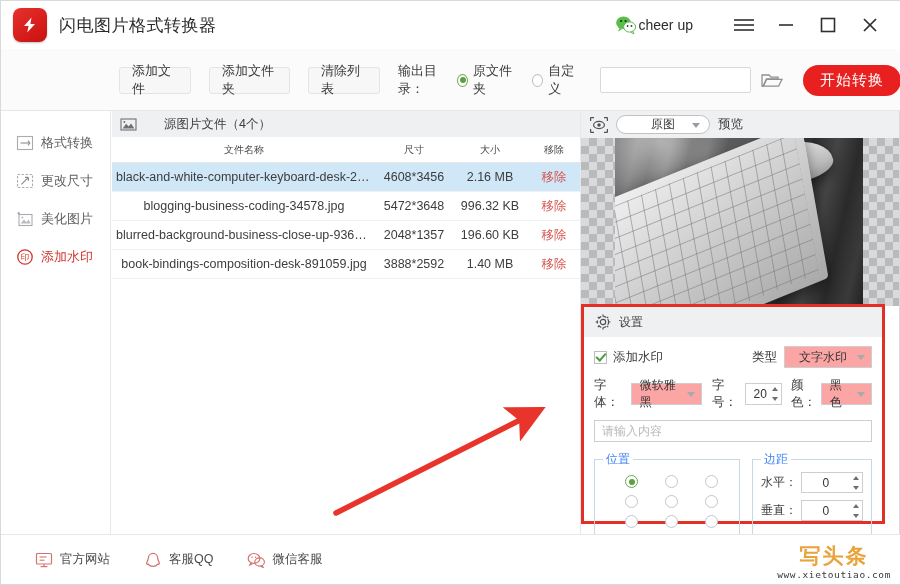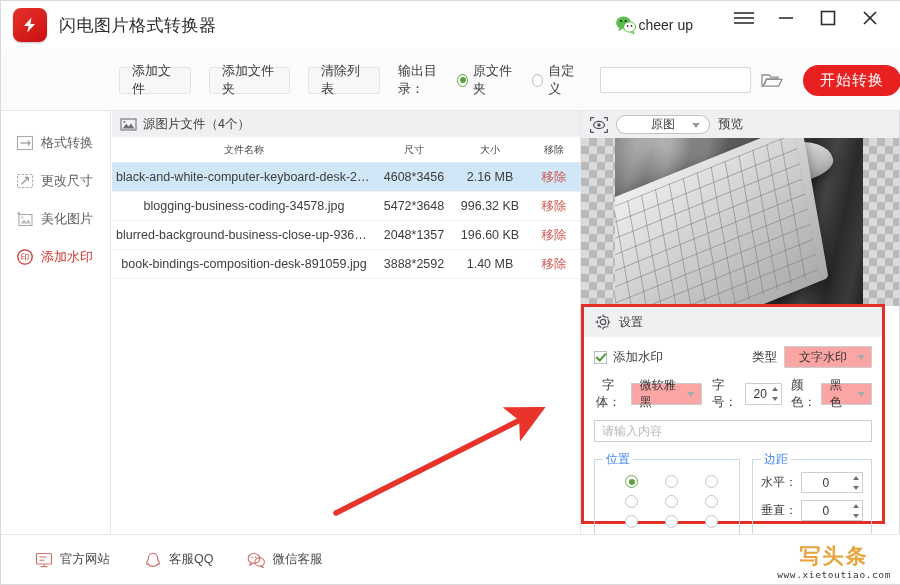--- a/index.html
+++ b/index.html
@@ -27,21 +27,21 @@
     border-radius: 8px;
     background: linear-gradient(145deg,#e8302c 0%, #c8110f 100%);
     display: flex; align-items: center; justify-content: center;
     box-shadow: 0 1px 2px rgba(0,0,0,.25);
     flex: 0 0 auto;
   }
   #app-title {
     margin-left: 12px; font-size: 17px; color: #2b2b2b; letter-spacing: .5px;
   }
   #titlebar-right {
-    margin-left: auto; display: flex; height: 48px;
+    margin-left: auto; display: flex; align-items: center; height: 48px;
   }
   #wechat-user { display: flex; align-items: center; margin-right: 34px; }
   #wechat-user .wx-icon { width: 22px; height: 20px; flex: 0 0 auto; }
   #wechat-user .wx-name { font-size: 14px; color: #2b2b2b; margin-left: 2px; }
   .win-btn {
     width: 34px; height: 34px; margin-right: 8px;
     display: flex; align-items: center; justify-content: center;
     color: #333;
   }
   .win-btn:last-child { margin-right: 14px; }
@@ -105,21 +105,21 @@
                display: flex; align-items: center; justify-content: center; }
 
   
   #filelist {
     position: absolute; left: 111px; top: 110px; right: 318px; bottom: 50px;
     background: #ffffff; border-right: 1px solid #e6e7e9;
   }
   #fl-header {
     height: 26px; background: #eff0f2;
     display: flex; align-items: center; padding-left: 8px;
-    font-size: 12.5px; color: #3e3e3e;
+    font-size: 12.5px; color: #3e3e3e; gap: 21px;
   }
   #fl-header .hdr-icon { width: 17px; height: 15px; margin-right: 6px; flex:0 0 auto; }
   #fl-colhead {
     height: 26px; display: flex; align-items: center;
     border-bottom: 1px solid #e6e7e9;
     font-size: 10px; color: #4a4a4a;
   }
   .col-name  { flex: 1 1 auto; text-align: center; }
   .col-size  { width: 76px;  text-align: center; flex: 0 0 76px; }
   .col-bytes { width: 76px;  text-align: center; flex: 0 0 76px; }
@@ -555,21 +555,21 @@
         <span class="chk on"></span>
         <span class="set-lbl">添加水印</span>
         <span class="set-lbl spacer" style="margin-right:7px;">类型</span>
         <div class="sel" id="sel-type">
           <span>文字水印</span>
           <span class="caret"></span>
         </div>
       </div>
 
       <div class="set-row">
-        <span class="set-lbl" style="margin-right:8px;text-align:center;">字体：</span>
+        <span class="set-lbl" style="margin-right:8px;">字体：</span>
         <div class="sel" id="sel-font">
           <span>微软雅黑</span>
           <span class="caret"></span>
         </div>
         <span class="set-lbl" style="margin:0 4px 0 10px;">字号：</span>
         <div id="num-size">
           <span>20</span>
           <span class="spin">
               <i class="up"></i>
               <i class="down"></i>

